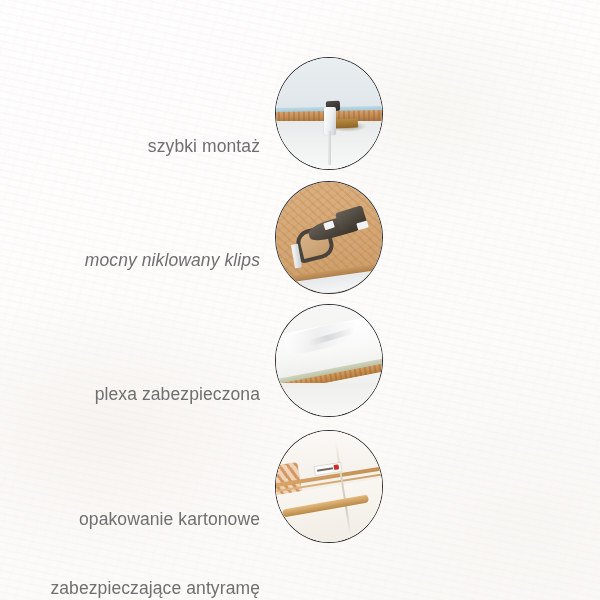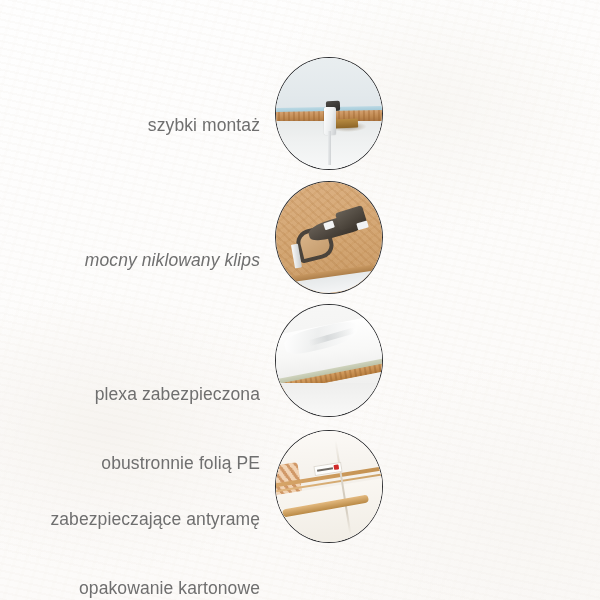--- a/index.html
+++ b/index.html
@@ -147,21 +147,21 @@
     background:linear-gradient(180deg,rgba(215,208,197,.0),#ded7cb 30%,#cfc7b9 70%,rgba(215,208,197,0));
     transform:rotate(-9deg);}
 </style>
 </head>
 <body>
 
 <div id="stage">
   <div id="grain"></div>
 
   <div class="row">
-    <div class="label" style="top:91px;text-align:right;">
+    <div class="label" style="top:112px;text-align:right;">
       <span>szybki montaż</span>
     </div>
     <div class="circle" style="left:275px;top:57px;">
       <div class="ph c1-bg"></div>
       <div class="c1-plexi"></div>
       <div class="c1-blue"></div>
       <div class="c1-cork"></div>
       <div class="c1-table"></div>
       <div class="c1-shadow"></div>
       <div class="c1-gold"></div>
@@ -184,37 +184,36 @@
       <div class="c2-pad"></div>
       <div class="c2-tipA"></div>
       <div class="c2-tipB"></div>
       <div class="c2-foot"></div>
     </div>
   </div>
 
   <div class="row">
     <div class="label" style="top:337px;margin-left:8px;">
       <div>plexa zabezpieczona</div>
-      <div>obustronnie folią PE</div>
     </div>
     <div class="circle" style="left:275px;top:304px;">
       <div class="ph c3-bg"></div>
       <div class="c3-sheet"></div>
       <div class="c3-gloss"></div>
       <div class="c3-crease"></div>
       <div class="c3-green"></div>
       <div class="c3-cork"></div>
       <div class="c3-base"></div>
     </div>
   </div>
 
   <div class="row">
     <div class="label" style="top:462px;">
+      <div>opakowanie kartonowe</div>
       <div>zabezpieczające antyramę</div>
-      <div>opakowanie kartonowe</div>
     </div>
     <div class="circle" style="left:275px;top:430px;">
       <div class="ph c4-bg"></div>
       <div class="c4-panelA"></div>
       <div class="c4-img"></div>
       <div class="c4-stripe"></div>
       <div class="c4-stripe2"></div>
       <div class="c4-panelB"></div>
       <div class="c4-fold"></div>
       <div class="c4-bar"></div>

